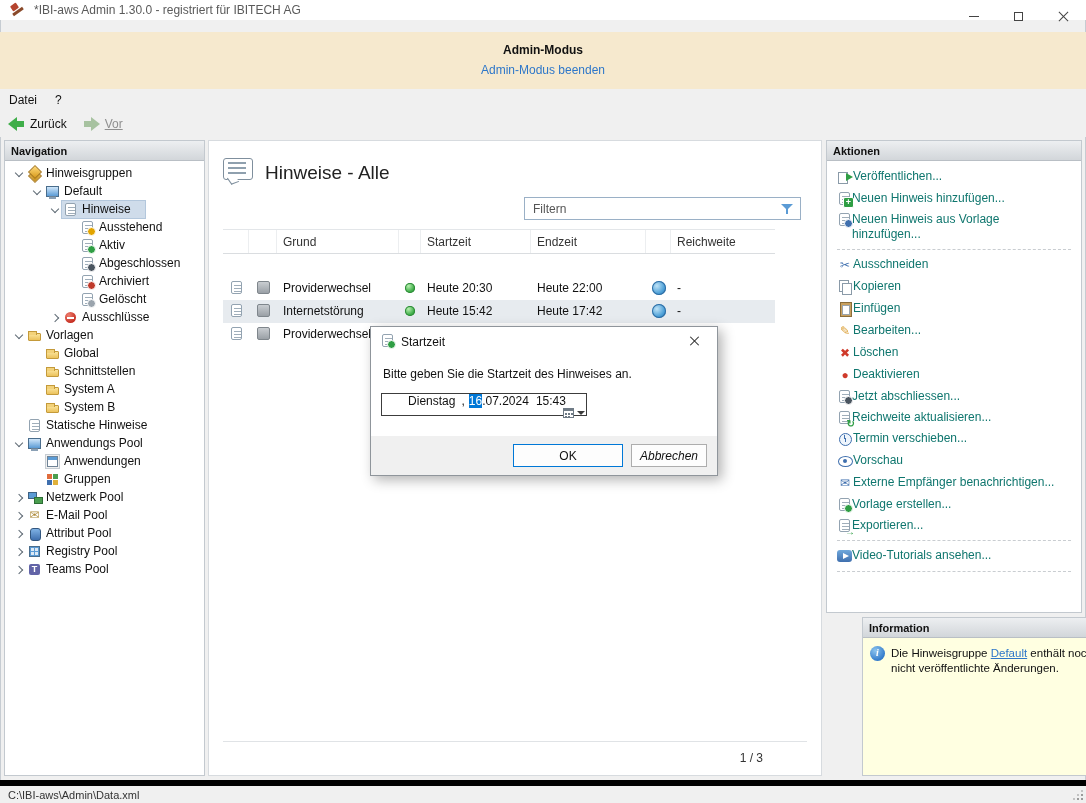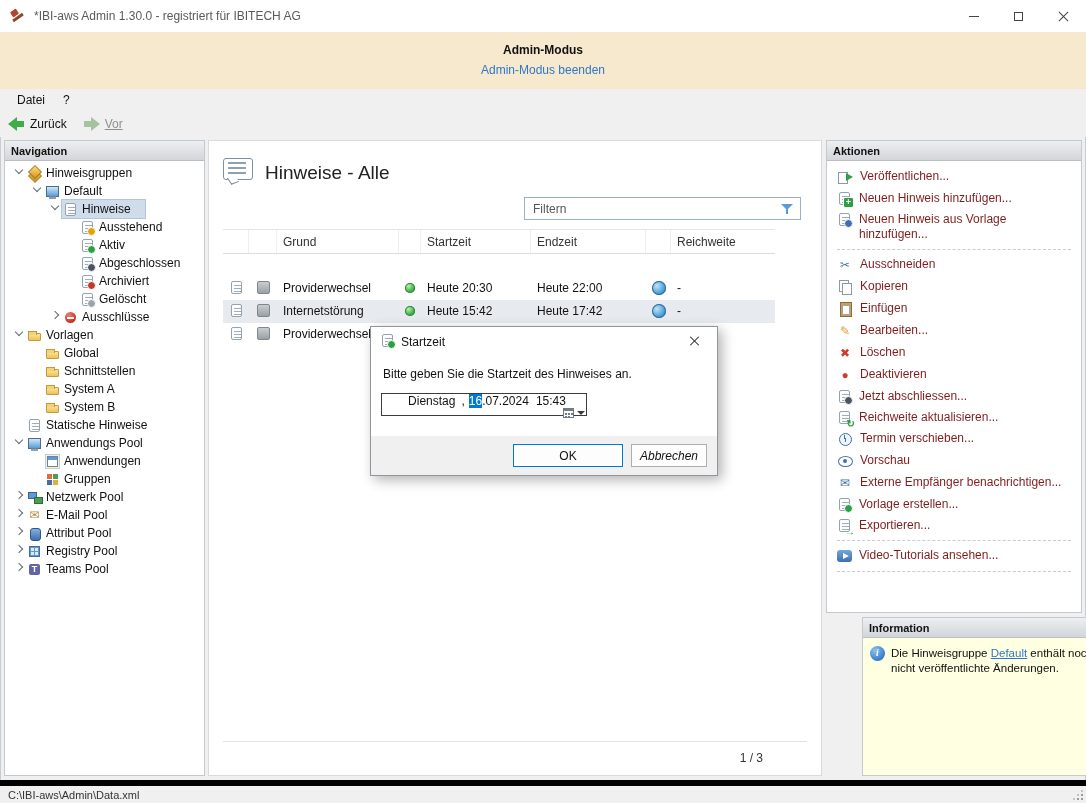--- a/index.html
+++ b/index.html
@@ -1,21 +1,21 @@
 <!DOCTYPE html>
 <html><head>
 <meta charset="utf-8">
 <style>
   * { margin:0; padding:0; box-sizing:border-box; }
   body { font-family:"Liberation Sans",sans-serif; background:#e9e9e9; }
   .window { position:relative; width:1086px; height:803px; background:#f0f0f0; overflow:hidden;
             box-shadow: inset 0 0 0 1px #c6ccd2; font-size:12px; color:#111; }
 
   
-  .titlebar { position:absolute; left:0; top:0; width:100%; height:32px; background:#ffffff;
+  .titlebar { position:absolute; left:0; top:0; width:100%; height:20px; background:#ffffff;
               display:flex; align-items:center; padding-left:10px; }
   .app-ico { width:16px; height:16px; position:relative; flex:none; }
   .app-ico::before { content:""; position:absolute; left:2px; top:8px; width:12px; height:3px;
                      background:#8a4a2a; transform:rotate(-35deg); }
   .app-ico::after { content:""; position:absolute; left:1px; top:2px; width:7px; height:6px;
                     background:#b5442e; border-radius:1px; transform:rotate(-35deg); }
   .win-title { margin-left:8px; color:#5a5a5a; font-size:12px; }
   .win-controls { position:absolute; right:0; top:0; height:32px; display:flex; }
   .wc { width:45px; height:32px; display:flex; align-items:center; justify-content:center; }
   .glyph-min { width:10px; height:1px; background:#444; }
@@ -25,41 +25,41 @@
       width:1px; height:13px; background:#444; }
   .glyph-x::before { transform:rotate(45deg); } .glyph-x::after { transform:rotate(-45deg); }
 
   
   .banner { position:absolute; left:0; top:32px; width:100%; height:57px; background:#f6e9ce; text-align:center; }
   .banner-title { font-weight:bold; padding-top:11px; color:#111; }
   .banner-link { display:inline-block; margin-top:6px; color:#2e77c9; cursor:pointer; }
 
   
   .menubar { position:absolute; left:0; top:89px; width:100%; height:21px; background:#f0f0f0;
-             display:flex; align-items:center; padding-left:8px; }
+             display:flex; align-items:center; }
   .menu-item { padding:2px 9px; }
   .toolbar { position:absolute; left:0; top:110px; width:100%; height:27px; background:#f0f0f0;
              display:flex; align-items:center; padding-left:8px; gap:16px; }
   .tool { display:flex; align-items:center; gap:5px; cursor:pointer; }
   .arr { position:relative; width:17px; height:14px; flex:none; }
   .arr-left::before { content:""; position:absolute; left:0; top:0; border-top:7px solid transparent;
       border-bottom:7px solid transparent; border-right:9px solid #3fae49; }
   .arr-left::after { content:""; position:absolute; left:8px; top:4px; width:8px; height:6px; background:#3fae49; }
   .arr-right::before { content:""; position:absolute; right:0; top:0; border-top:7px solid transparent;
       border-bottom:7px solid transparent; border-left:9px solid #a7c2a0; }
   .arr-right::after { content:""; position:absolute; left:1px; top:4px; width:8px; height:6px; background:#a7c2a0; }
   .tool-fwd { color:#8f8f8f;text-decoration:underline; }
 
   
   .panel-header { height:20px; background:linear-gradient(#edeff1,#d2d6da); border-bottom:1px solid #b9bfc5;
                   display:flex; align-items:center; padding-left:6px; font-size:11px; font-weight:bold; }
   .nav-panel { position:absolute; left:4px; top:140px; width:201px; height:636px; background:#fff;
                border:1px solid #c3c9cf; }
   .tree { padding-top:3px; }
-  .trow { display:flex; height:18px; white-space:nowrap; cursor:pointer; }
+  .trow { display:flex; align-items:center; height:18px; white-space:nowrap; cursor:pointer; }
   .lvl0 { padding-left:8px; } .lvl1 { padding-left:26px; } .lvl2 { padding-left:44px; } .lvl3 { padding-left:74px; }
   .chev { width:13px; height:13px; position:relative; flex:none; }
   .chev.down::before { content:""; position:absolute; left:3px; top:3px; width:5px; height:5px;
       border-right:1px solid #5f6a74; border-bottom:1px solid #5f6a74; transform:rotate(45deg); }
   .chev.right::before { content:""; position:absolute; left:3px; top:4px; width:5px; height:5px;
       border-right:1px solid #5f6a74; border-bottom:1px solid #5f6a74; transform:rotate(-45deg); }
   .hl { display:flex; align-items:center; gap:4px; padding:1px 3px 1px 1px; }
   .trow.sel .hl { background:#cfdcea; outline:1px solid #b3c7dc; padding-right:14px; }
 
   
@@ -195,21 +195,21 @@
   .globe { width:14px; height:14px; border-radius:50%;
       background:radial-gradient(circle at 35% 35%,#bfe3f7,#4a9ed6 60%,#2e6da4);
       box-shadow:inset 0 0 0 1px #2e6da4; }
   .main-footer { position:absolute; left:14px; right:14px; bottom:10px; border-top:1px solid #e0e3e6;
       padding:9px 44px 0 0; text-align:right; color:#333; }
 
   
   .actions-panel { position:absolute; left:826px; top:140px; width:256px; height:473px; background:#fff;
       border:1px solid #c3c9cf; }
   .actions-list { padding:5px 8px; }
-  .action { display:flex; align-items:flex-start; gap:7px; padding:3px 2px; color:#7f1d1d; cursor:pointer; }
+  .action { display:flex; align-items:flex-start; padding:3px 2px; color:#0f766e; cursor:pointer; }
   .alabel { line-height:15px; }
   .sep { border-top:1px dashed #c9cdd1; margin:4px 2px; }
 
   
   .info-panel { position:absolute; left:826px; top:617px; width:256px; height:159px; background:#ffffe1;
       border:1px solid #c3c9cf;margin-left:36px; }
   .info-body { padding:8px 7px; display:flex; gap:6px; font-size:11.5px; line-height:15px; }
   .info-ico { width:15px; height:15px; border-radius:50%; flex:none; position:relative;
       background:radial-gradient(circle at 35% 30%,#8cc4ee,#2e77c9 75%); }
   .info-ico::before { content:"i"; position:absolute; left:0; right:0; top:1px; text-align:center;

